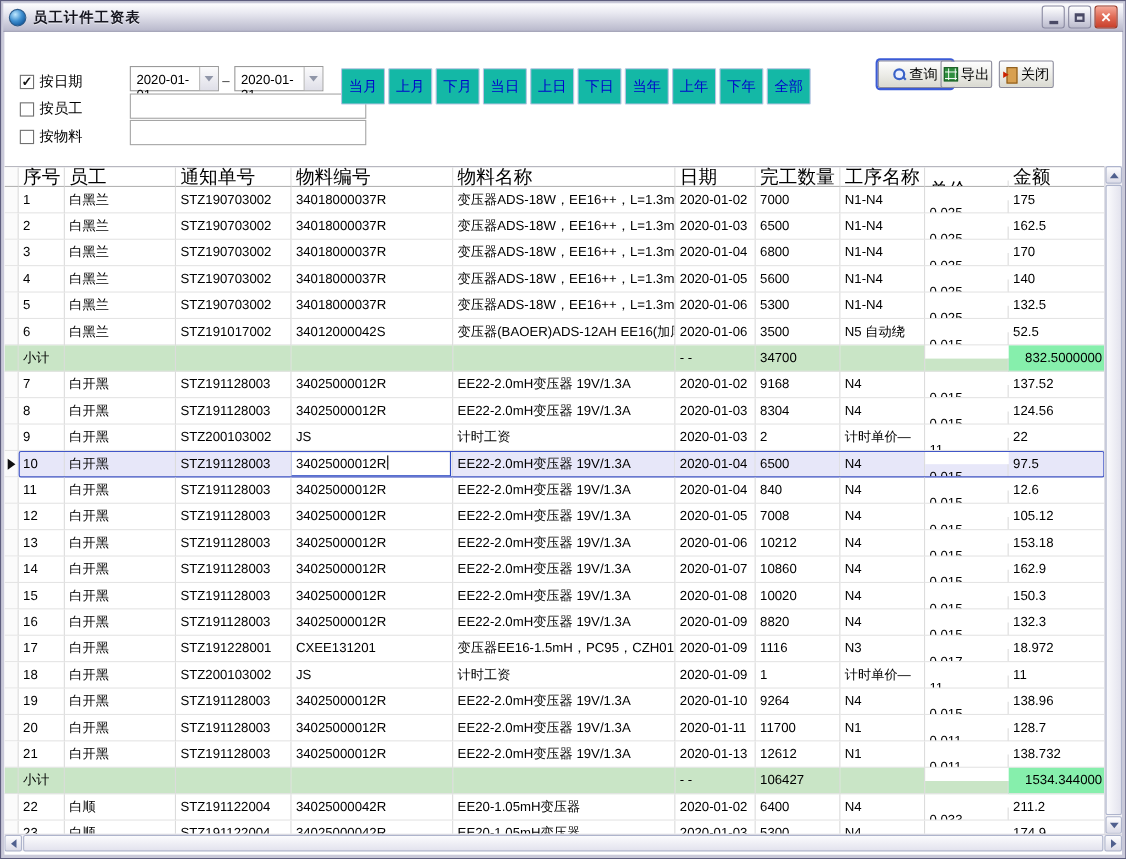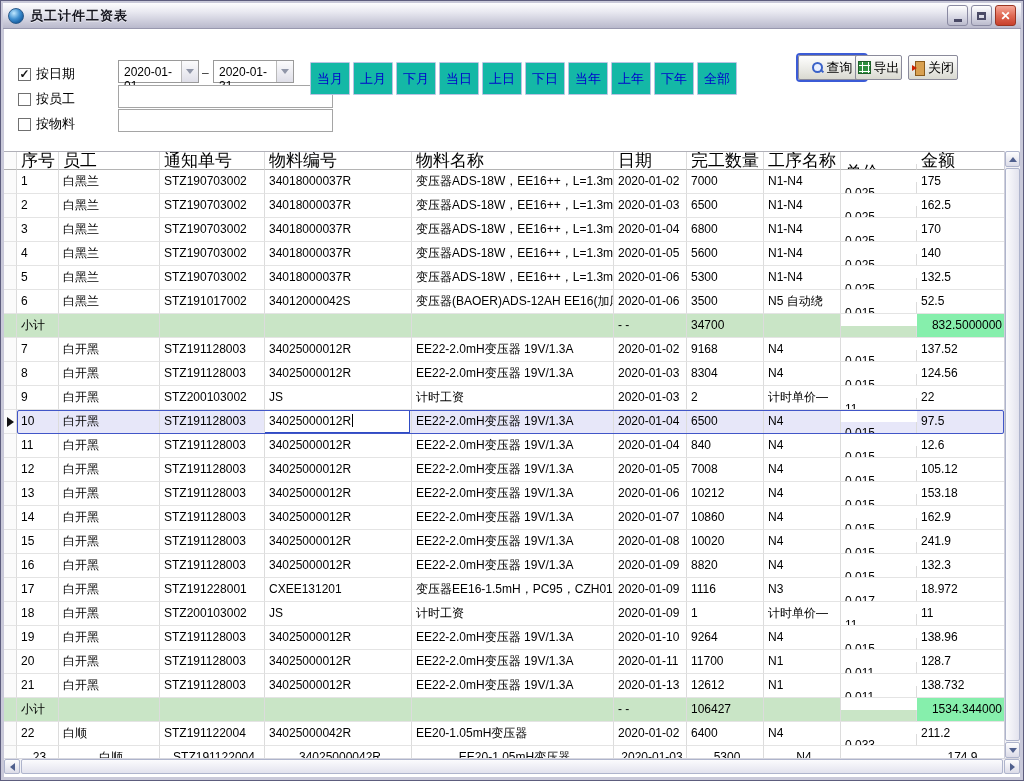--- a/index.html
+++ b/index.html
@@ -99,21 +99,21 @@
   .trow.selected .cell.c-g { background:#fbfbfb; }
   .sel-outline { position:absolute; left:13px; right:0; top:0; bottom:0; border:1px solid #4156c8; border-radius:2px; pointer-events:none; }
   .rowptr { display:block; margin:7px auto 0; width:0; height:0;
     border-top:5px solid transparent; border-bottom:5px solid transparent; border-left:7px solid #111; }
   .editbox { position:absolute; left:-1px; top:0; right:1px; bottom:0; background:#fff;
     border:1px solid #2e4bc4; line-height:21px; padding-left:4px; }
   .cell.editing { position:relative; }
   .caret { display:inline-block; width:1px; height:13px; background:#000; vertical-align:-2px; margin-left:1px; }
 
   .trow.partial { height:13px; overflow:hidden; }
-  .trow.partial .cell { border-bottom:none;text-align:center; }
+  .trow.partial .cell { border-bottom:none; }
 
   
   .vscroll { position:absolute; top:122px; left:1000px; width:16px; height:607px;
     background:#f2f2f6; border-left:1px solid #cfcfda; }
   .sbtn { position:absolute; left:0; width:15px; height:16px; border:1px solid #aeb4cc; border-radius:2px;
     background:linear-gradient(to bottom,#fdfdfe,#dcdce8); display:flex; align-items:center; justify-content:center; }
   .vscroll .up { top:0; } .vscroll .dn { bottom:0; }
   .tri-up { width:0; height:0; border-left:4px solid transparent; border-right:4px solid transparent; border-bottom:5px solid #50608e; }
   .tri-dn { width:0; height:0; border-left:4px solid transparent; border-right:4px solid transparent; border-top:5px solid #50608e; }
   .vthumb { position:absolute; left:0; top:17px; width:15px; bottom:17px; border:1px solid #aeb4cc; border-radius:2px;
@@ -426,21 +426,21 @@
             <div class="cell c-g"></div>
             <div class="cell c0">15</div>
             <div class="cell c1">白开黑</div>
             <div class="cell c2">STZ191128003</div>
             <div class="cell c3">34025000012R</div>
             <div class="cell c4">EE22-2.0mH变压器 19V/1.3A</div>
             <div class="cell c5">2020-01-08</div>
             <div class="cell c6">10020</div>
             <div class="cell c7">N4</div>
             <div class="cell c8">0.015</div>
-            <div class="cell c9">241.9</div>
+            <div class="cell c9">150.3</div>
           </div>
           <div class="trow">
             <div class="cell c-g"></div>
             <div class="cell c0">16</div>
             <div class="cell c1">白开黑</div>
             <div class="cell c2">STZ191128003</div>
             <div class="cell c3">34025000012R</div>
             <div class="cell c4">EE22-2.0mH变压器 19V/1.3A</div>
             <div class="cell c5">2020-01-09</div>
             <div class="cell c6">8820</div>

